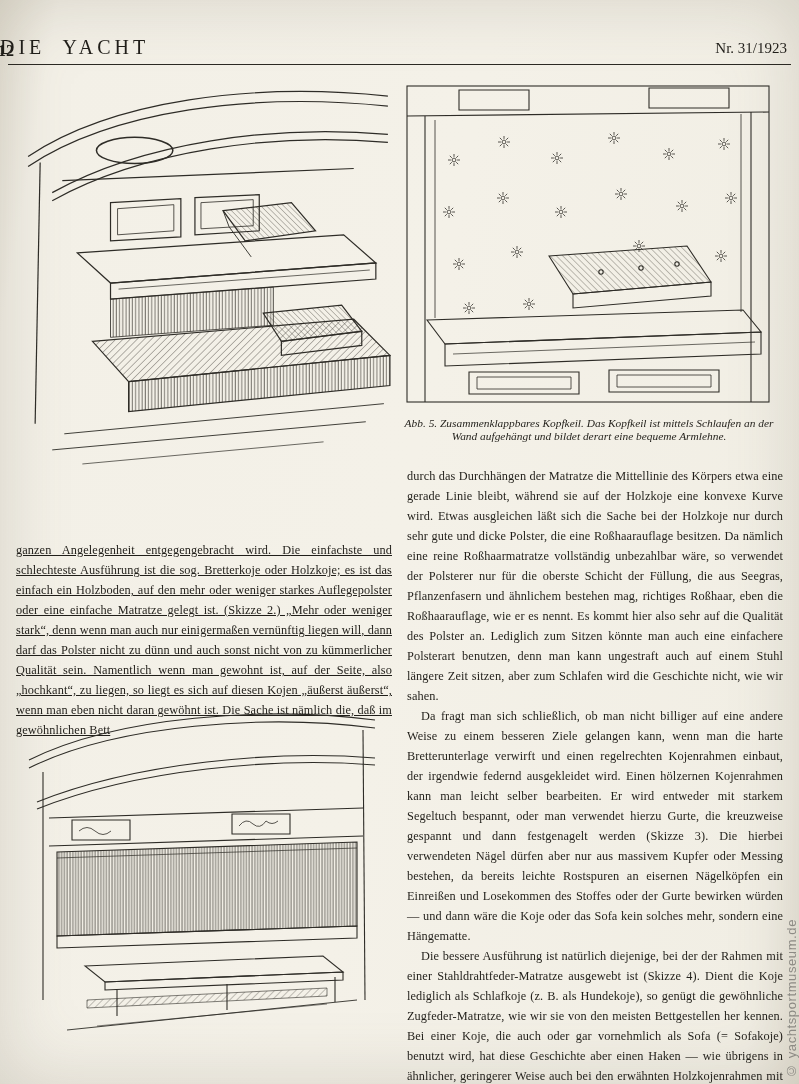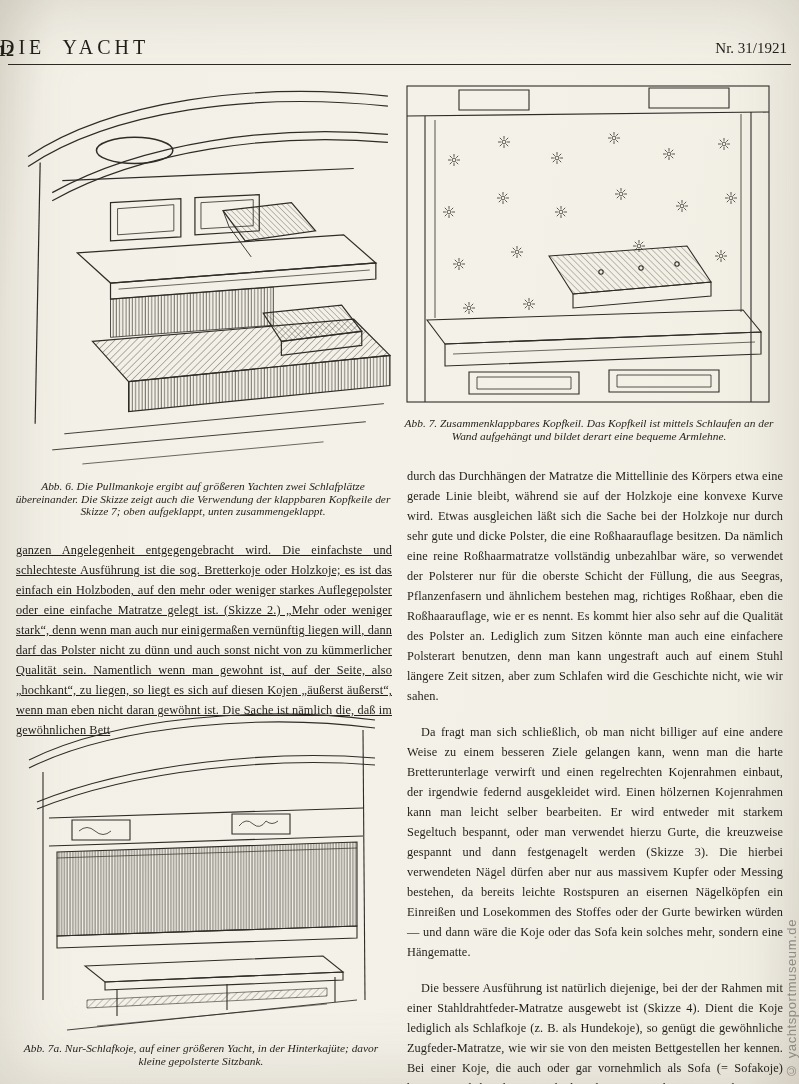--- a/index.html
+++ b/index.html
@@ -23,36 +23,36 @@
   .fig7a { left:26px;  top:700px; width:352px; height:334px; }
 
   .caption { position:absolute; font-style:italic; font-size:11.4px; line-height:12.6px; text-align:center; }
   .caption-abb6  { left:14px;  top:480px;  width:378px; }
   .caption-abb7  { left:396px; top:417px;  width:386px; }
   .caption-abb7a { left:20px;  top:1042px; width:362px; }
 
   .col { position:absolute; width:376px; font-size:12.3px; line-height:20px; text-align:justify;
          letter-spacing:0.1px; }
   .col p { margin:0; }
-  .col p.indent { text-indent:14px;margin-top:16px; }
+  .col p.indent { text-indent:14px; }
   .col-left  { left:16px;  top:540px;text-decoration:underline; }
   .col-right { left:407px; top:466px; }
 
   .watermark { position:absolute; right:0px; bottom:6px; writing-mode:vertical-rl;
                transform:rotate(180deg); font-family:"Liberation Sans",sans-serif;
                font-size:13px; color:#8d8b85; letter-spacing:0.6px; white-space:nowrap; }
 </style>
 </head>
 <body>
 
 <div class="page">
 
   <span class="page-number">12</span>
   <div class="title">DIE YACHT</div>
-  <span class="issue">Nr. 31/1921</span>
+  <span class="issue">Nr. 31/1923</span>
   <div class="header-rule"></div>
 
   <div class="fig fig6">
     <svg viewBox="0 0 370 398" role="img">
       <defs>
         <pattern id="hA6" patternUnits="userSpaceOnUse" width="5" height="5" patternTransform="rotate(45)">
           <line x1="0" y1="0" x2="0" y2="5" stroke="#38352e" stroke-width="0.7"></line>
         </pattern>
         <pattern id="hB6" patternUnits="userSpaceOnUse" width="4" height="4" patternTransform="rotate(-45)">
           <line x1="0" y1="0" x2="0" y2="4" stroke="#38352e" stroke-width="0.6"></line>
@@ -144,22 +144,21 @@
         <path d="M46,264 L362,252 L362,274 L46,286 Z"></path>
         <path d="M54,274 L356,262" stroke-width="0.7"></path>
         <path d="M70,292 h110 v22 h-110 Z"></path>
           <path d="M78,297 h94 v12 h-94 Z" stroke-width="0.8"></path>
         <path d="M210,290 h110 v22 h-110 Z"></path>
           <path d="M218,295 h94 v12 h-94 Z" stroke-width="0.8"></path>
       </g>
     </svg>
   </div>
 
-  <div class="caption caption-abb7">Abb. 7. Zusammenklappbares Kopfkeil. Das Kopfkeil ist mittels Schlaufen an der Wand aufgehängt und bildet derart eine bequeme Armlehne.</div>
-  <div class="caption caption-abb6">Abb. 6. Die Pullmankoje ergibt auf größeren Yachten zwei Schlafplätze übereinander. Die Skizze zeigt auch die Verwendung der klappbaren Kopfkeile der Skizze 7; oben aufgeklappt, unten zusammengeklappt.</div>
+  <div class="caption caption-abb7">Abb. 5. Zusammenklappbares Kopfkeil. Das Kopfkeil ist mittels Schlaufen an der Wand aufgehängt und bildet derart eine bequeme Armlehne.</div>
 
   <div class="col col-left">
     <p>ganzen Angelegenheit entgegengebracht wird. Die einfachste und schlechteste Ausführung ist die sog. Bretterkoje oder Holzkoje; es ist das einfach ein Holzboden, auf den mehr oder weniger starkes Auflegepolster oder eine einfache Matratze gelegt ist. (Skizze 2.) „Mehr oder weniger stark“, denn wenn man auch nur einigermaßen vernünftig liegen will, dann darf das Polster nicht zu dünn und auch sonst nicht von zu kümmerlicher Qualität sein. Namentlich wenn man gewohnt ist, auf der Seite, also „hochkant“, zu liegen, so liegt es sich auf diesen Kojen „äußerst äußerst“, wenn man eben nicht daran gewöhnt ist. Die Sache ist nämlich die, daß im gewöhnlichen Bett</p>
   </div>
 
   <div class="fig fig7a">
     <svg viewBox="0 0 350 334" role="img">
       <defs>
         <pattern id="hV7a" patternUnits="userSpaceOnUse" width="2.8" height="10">
           <line x1="1" y1="0" x2="1" y2="10" stroke="#38352e" stroke-width="0.75"></line>
@@ -189,21 +188,20 @@
         <path d="M90,290 L90,316"></path>
           <path d="M200,284 L200,310"></path>
           <path d="M308,277 L308,302"></path>
         <path d="M60,300 L300,288 L300,296 L60,308 Z" fill="url(#hA7a)" stroke-width="0.6"></path>
         <path d="M40,330 L330,300" stroke-width="0.9"></path>
         <path d="M70,326 L300,304" stroke-width="0.6"></path>
       </g>
     </svg>
   </div>
 
-  <div class="caption caption-abb7a">Abb. 7a. Nur-Schlafkoje, auf einer größeren Yacht, in der Hinterkajüte; davor kleine gepolsterte Sitzbank.</div>
 
   <div class="col col-right">
     <p>durch das Durchhängen der Matratze die Mittellinie des Körpers etwa eine gerade Linie bleibt, während sie auf der Holzkoje eine konvexe Kurve wird. Etwas ausgleichen läßt sich die Sache bei der Holzkoje nur durch sehr gute und dicke Polster, die eine Roßhaarauflage besitzen. Da nämlich eine reine Roßhaarmatratze vollständig unbezahlbar wäre, so verwendet der Polsterer nur für die oberste Schicht der Füllung, die aus Seegras, Pflanzenfasern und ähnlichem bestehen mag, richtiges Roßhaar, eben die Roßhaarauflage, wie er es nennt. Es kommt hier also sehr auf die Qualität des Polster an. Lediglich zum Sitzen könnte man auch eine einfachere Polsterart benutzen, denn man kann ungestraft auch auf einem Stuhl längere Zeit sitzen, aber zum Schlafen wird die Geschichte nicht, wie wir sahen.</p>
     <p class="indent">Da fragt man sich schließlich, ob man nicht billiger auf eine andere Weise zu einem besseren Ziele gelangen kann, wenn man die harte Bretterunterlage verwirft und einen regelrechten Kojenrahmen einbaut, der irgendwie federnd ausgekleidet wird. Einen hölzernen Kojenrahmen kann man leicht selber bearbeiten. Er wird entweder mit starkem Segeltuch bespannt, oder man verwendet hierzu Gurte, die kreuzweise gespannt und dann festgenagelt werden (Skizze 3). Die hierbei verwendeten Nägel dürfen aber nur aus massivem Kupfer oder Messing bestehen, da bereits leichte Rostspuren an eisernen Nägelköpfen ein Einreißen und Losekommen des Stoffes oder der Gurte bewirken würden — und dann wäre die Koje oder das Sofa kein solches mehr, sondern eine Hängematte.</p>
     <p class="indent">Die bessere Ausführung ist natürlich diejenige, bei der der Rahmen mit einer Stahldrahtfeder-Matratze ausgewebt ist (Skizze 4). Dient die Koje lediglich als Schlafkoje (z. B. als Hundekoje), so genügt die gewöhnliche Zugfeder-Matratze, wie wir sie von den meisten Bettgestellen her kennen. Bei einer Koje, die auch oder gar vornehmlich als Sofa (= Sofakoje) benutzt wird, hat diese Geschichte aber einen Haken — wie übrigens in ähnlicher, geringerer Weise auch bei den erwähnten Holzkojenrahmen mit Gurt- oder Stoffbespannung. Sitzen nämlich zwei Personen nebeneinander auf der Koje, so sinken sich beide, ob sie nun wollen oder nicht, gegenseitig in die Arme. Es kommt das daher, daß sich durch das Gewicht der beiden Sitzenden in der Drahtmatratze eine entsprechende tiefe gemeinsame Mulde bildet, die die beiden Nachbarn zueinander treibt. Manchmal mag das ja ganz nett sein, aber schließlich nicht immer, und deshalb sollte man für Sofakojen, wenn sie nicht richtige Sprungfederpolster haben, solche Stahlmatratzen wählen, die gerade für den vorliegenden Zweck gebaut werden. Es sind das diejenigen, die mit Kegel- oder Gegendruckfedern versehen sind, die also außer den waagerecht liegenden Spiral-Zugfedern noch auf und nieder stehende Spiral-Druckfedern besitzen. Diese Federn ergeben eine den Sprungfedern ähnelnde Wirkung, sind aber einfacher und billiger in der Herstellung als diese und werden wie die gewöhnlichen Stahlmatratzen mit Auflegepolstern beliebiger Ausführung belegt.</p>
   </div>
 
   <div class="watermark">© yachtsportmuseum.de</div>
 
 </div>

